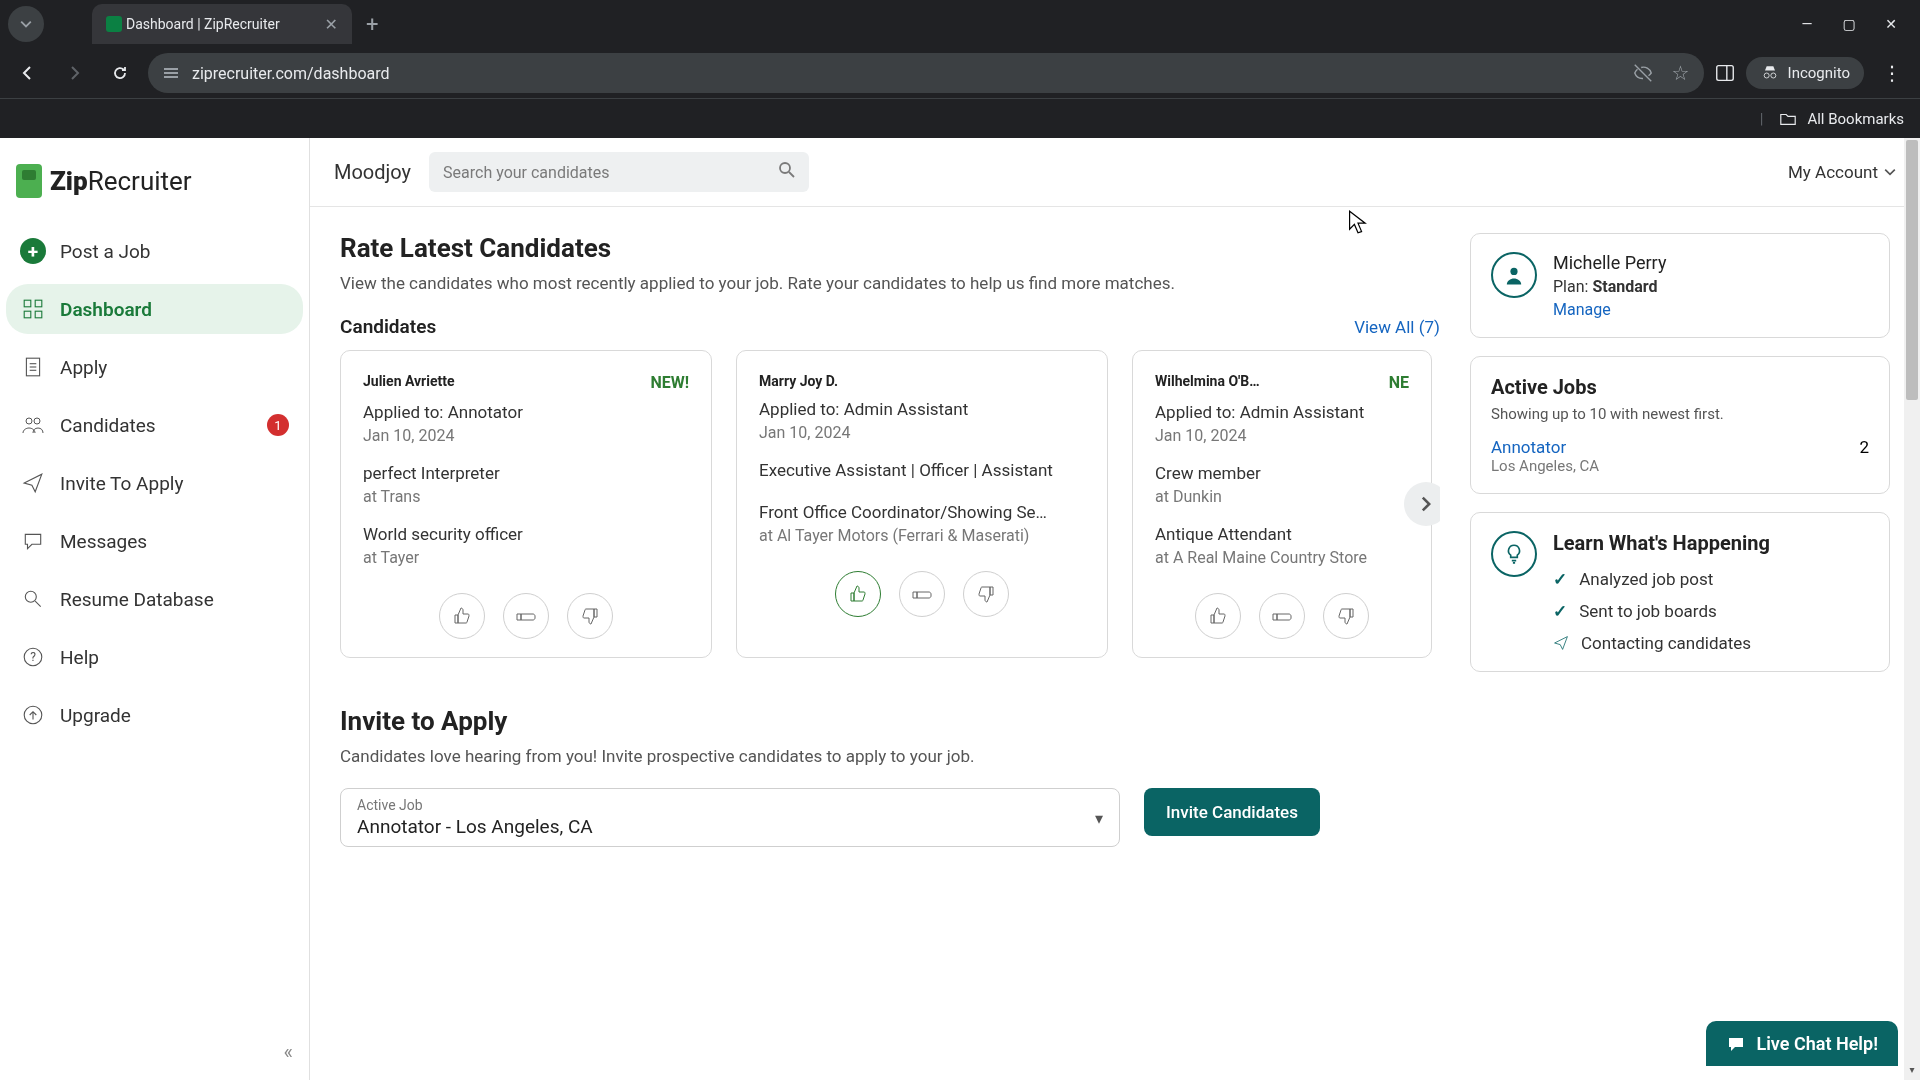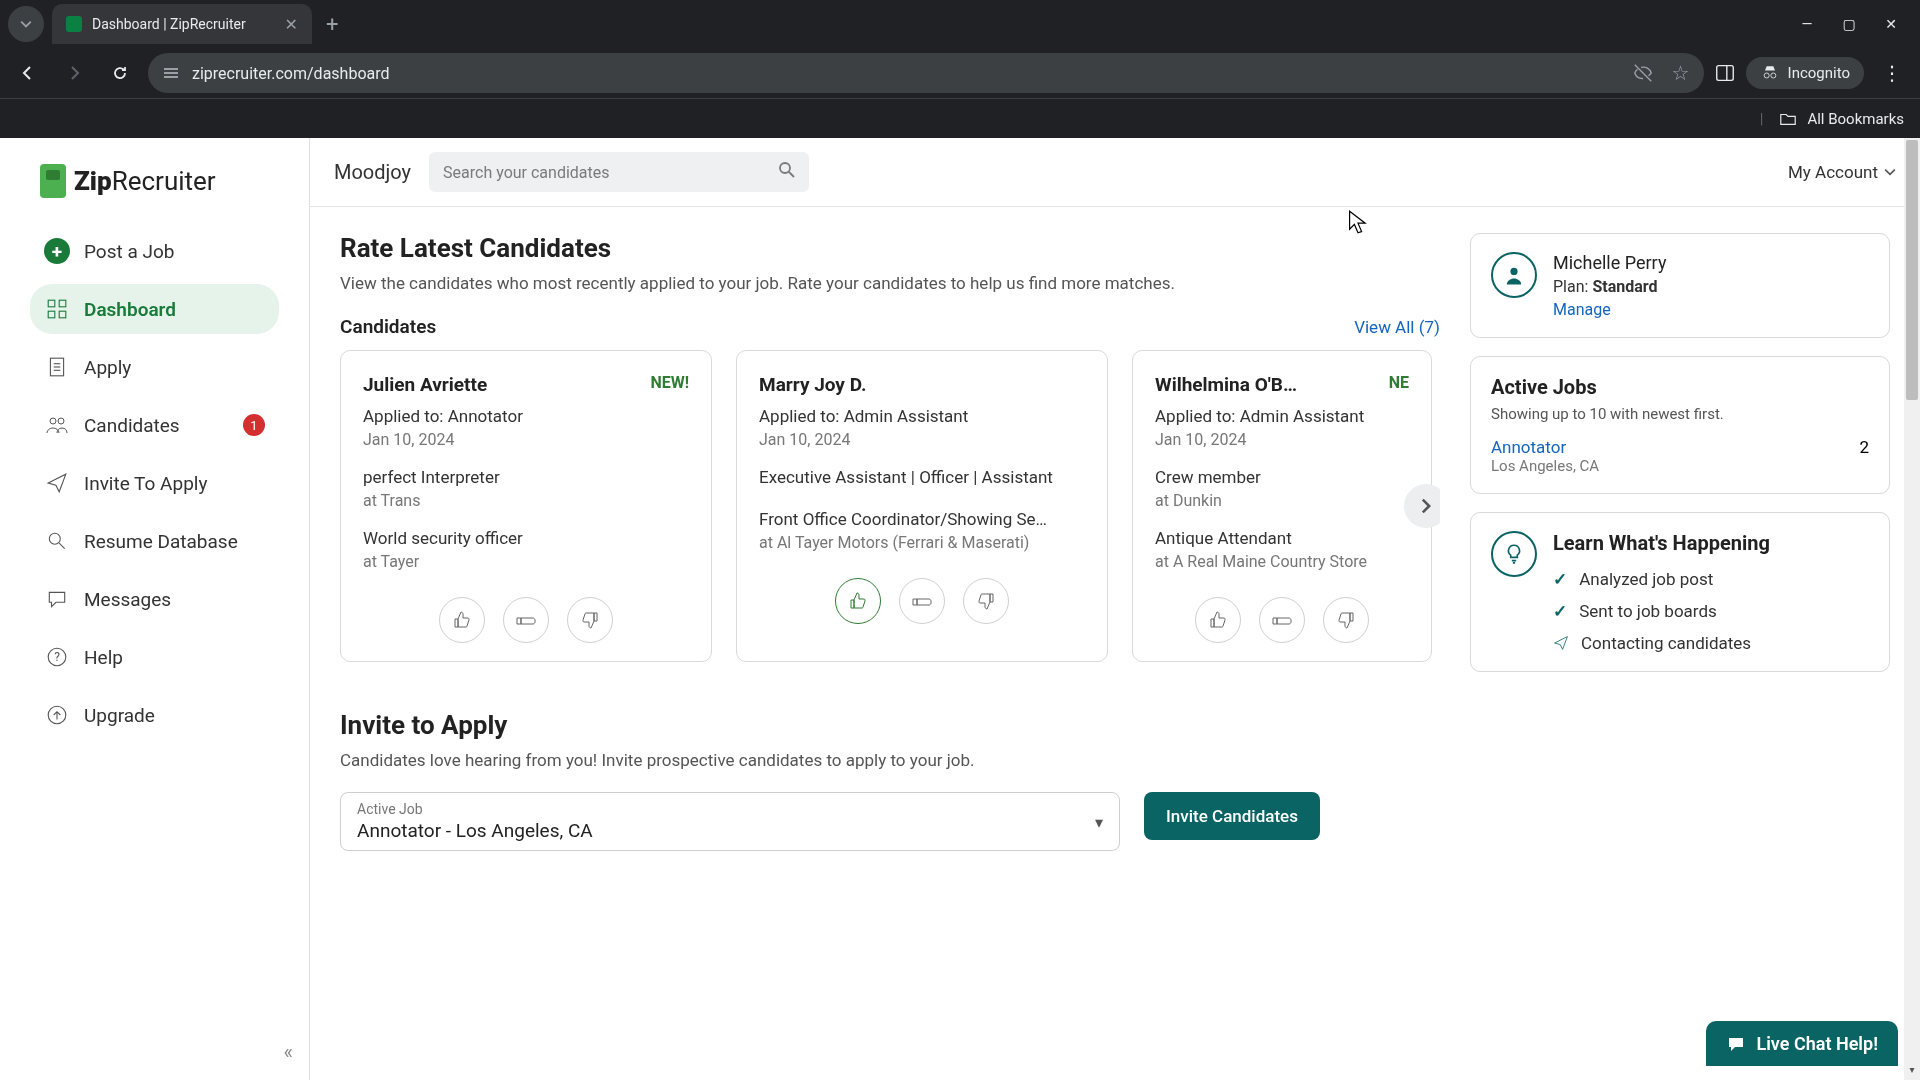--- a/index.html
+++ b/index.html
@@ -2,21 +2,21 @@
 <html><head>
 <meta charset="utf-8">
 <style>
   * { box-sizing: border-box; margin: 0; padding: 0; font-family: -apple-system, BlinkMacSystemFont, "Segoe UI", Roboto, Arial, sans-serif; }
   body { width: 1920px; height: 1080px; overflow: hidden; background: #fff; }
 
   
   .browser-chrome { background: #202124; color: #e8eaed; }
   .tab-row { display: flex; align-items: center; height: 48px; padding: 0 8px; }
   .tab-drop { width: 36px; height: 36px; border-radius: 18px; background: #3c4043; display:flex;align-items:center;justify-content:center;color:#9aa0a6;font-size:12px;margin-right:8px;}
-  .tab { display: flex; align-items: center; background: #35363a; border-radius: 10px 10px 0 0; padding: 0 14px; height: 40px; margin-right: 4px; gap:10px; min-width: 260px;}
+  .tab { display: flex; align-items: center; background: #35363a; border-radius: 10px 10px 0 0; padding: 0 14px; height: 40px; margin-right: 4px; gap:4px; min-width: 260px; margin-left: 40px;}
   .tab .fav { width:16px;height:16px;background:#0b8043;border-radius:3px; }
   .tab .title { font-size: 14px; color:#e8eaed; }
   .tab .close { color:#9aa0a6; font-size:16px; margin-left:auto; }
   .newtab { color:#9aa0a6; font-size:22px; padding:0 10px; }
   .win-controls { margin-left:auto; display:flex; gap:28px; color:#e8eaed; font-size:14px; padding-right:14px;}
   .win-controls span { width:14px; text-align:center; }
 
   .addr-row { display:flex; align-items:center; height:50px; padding: 0 10px; gap:10px; }
   .nav-btn { width:36px;height:36px;display:flex;align-items:center;justify-content:center;color:#9aa0a6;border-radius:18px; }
   .nav-btn.enabled { color:#e8eaed; }
@@ -24,21 +24,21 @@
   .addr-icons-right { display:flex; gap:18px; color:#9aa0a6; align-items:center;}
   .incog-pill { background:#3c4043; border-radius:20px; padding:6px 14px; display:flex; align-items:center; gap:8px; color:#e8eaed; font-size:15px;}
   .kebab { color:#e8eaed; font-size:20px; padding:0 8px;}
 
   .bookmarks-row { display:flex; justify-content:flex-end; align-items:center; height:40px; padding:0 16px; gap:10px; color:#e8eaed; font-size:15px; border-top:1px solid #3c4043;}
   .bookmarks-row .sep { color:#5f6368; margin-right:6px;}
 
   
   .app { display:flex; height: calc(1080px - 138px); background:#fff; }
 
-  .sidebar { width:310px; border-right:1px solid #e0e0e0; padding:20px 30px; position:relative;}
+  .sidebar { width:310px; border-right:1px solid #e0e0e0; padding:20px 6px; position:relative;}
   .logo { display:flex; align-items:center; gap:8px; padding:6px 10px 28px 10px;}
   .logo-mark { width:26px; height:34px; background:#4caf50; border-radius:4px; position:relative;}
   .logo-mark::after{content:"";position:absolute;top:6px;left:6px;width:14px;height:10px;background:#2e7d32;border-radius:2px;}
   .logo-text { font-size:26px; font-weight:700; color:#222; }
   .logo-text .r { font-weight:400; }
 
   .side-item { display:flex; align-items:center; gap:14px; padding:12px 14px; border-radius:22px; font-size:19px; color:#333; cursor:pointer; margin-bottom:8px;}
   .side-item.active { background:#e6f3ea; color:#1a7a3a; font-weight:600;}
   .side-item .ic { width:26px; height:26px; display:flex;align-items:center;justify-content:center; color:#555;}
   .side-item.active .ic { color:#1a7a3a;}
@@ -61,21 +61,21 @@
 
   .col-left { flex:1; min-width:0;}
   .h1 { font-size:26px; font-weight:700; color:#222; margin-bottom:10px;}
   .sub { font-size:17px; color:#555; margin-bottom:22px;}
   .row-between { display:flex; justify-content:space-between; align-items:center; margin-bottom:12px;}
   .link { color:#1565c0; font-size:17px;}
 
   .cards-row { display:flex; gap:24px; position:relative;}
   .card { width:372px; border:1px solid #d9d9d9; border-radius:10px; padding:22px 22px 18px 22px; background:#fff; flex-shrink:0;}
   .card .name-row { display:flex; justify-content:space-between; align-items:flex-start;}
-  .card .name { font-size:19px; font-weight:700; color:#222; white-space:nowrap; overflow:hidden; text-overflow:ellipsis; max-width:260px;}
+  .card .name { font-size:14px; font-weight:700; color:#222; white-space:nowrap; overflow:hidden; text-overflow:ellipsis; max-width:260px;}
   .new-pill { color:#2e7d32; font-weight:700; font-size:16px;}
   .applied { font-size:17px; color:#333; margin-top:10px;}
   .date { font-size:16px; color:#777; margin-top:4px;}
   .role { font-size:17px; color:#333; margin-top:18px; white-space:nowrap; overflow:hidden; text-overflow:ellipsis;}
   .at { font-size:16px; color:#777; margin-top:4px; white-space:nowrap; overflow:hidden; text-overflow:ellipsis;}
   .rate-row { display:flex; gap:18px; justify-content:center; margin-top:26px;}
   .rbtn { width:46px;height:46px;border-radius:23px;border:1px solid #cfcfcf;display:flex;align-items:center;justify-content:center;font-size:20px;color:#666;background:#fff;cursor:pointer;}
   .rbtn.up-sel { border-color:#2e7d32; color:#2e7d32;}
   .scroll-next { position:absolute; right:-8px; top:50%; transform:translateY(-50%); width:44px;height:44px;border-radius:22px;background:#eceeef;display:flex;align-items:center;justify-content:center;color:#555;font-size:20px;}
 
@@ -247,33 +247,33 @@
       <span class="ic">
           <svg width="22" height="22" viewBox="0 0 20 20">
             <path d="M2 10l16-8-6 16-3-6z" stroke="currentColor" fill="none"></path>
           </svg>
         </span>
       <span>Invite To Apply</span>
     </div>
     <div class="side-item">
       <span class="ic">
           <svg width="22" height="22" viewBox="0 0 20 20">
+            <path d="M3 4h14v9H9l-4 4v-4H3z" stroke="currentColor" fill="none"></path>
+          </svg>
+        </span>
+      <span>Messages</span>
+    </div>
+    <div class="side-item">
+      <span class="ic">
+          <svg width="22" height="22" viewBox="0 0 20 20">
             <circle cx="8" cy="8" r="5" stroke="currentColor" fill="none"></circle>
             <line x1="12" y1="12" x2="17" y2="17" stroke="currentColor"></line>
           </svg>
         </span>
       <span>Resume Database</span>
-    </div>
-    <div class="side-item">
-      <span class="ic">
-          <svg width="22" height="22" viewBox="0 0 20 20">
-            <path d="M3 4h14v9H9l-4 4v-4H3z" stroke="currentColor" fill="none"></path>
-          </svg>
-        </span>
-      <span>Messages</span>
     </div>
     <div class="side-item">
       <span class="ic">
           <svg width="22" height="22" viewBox="0 0 20 20">
             <circle cx="10" cy="10" r="8" stroke="currentColor" fill="none"></circle>
             <text x="10" y="14" text-anchor="middle" font-size="11" fill="currentColor">?</text>
           </svg>
         </span>
       <span>Help</span>
     </div>

